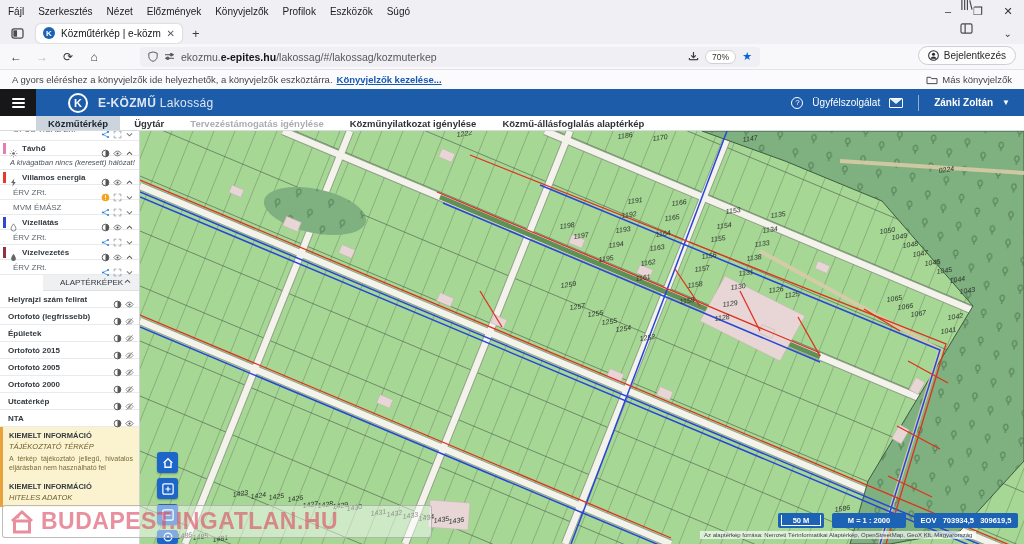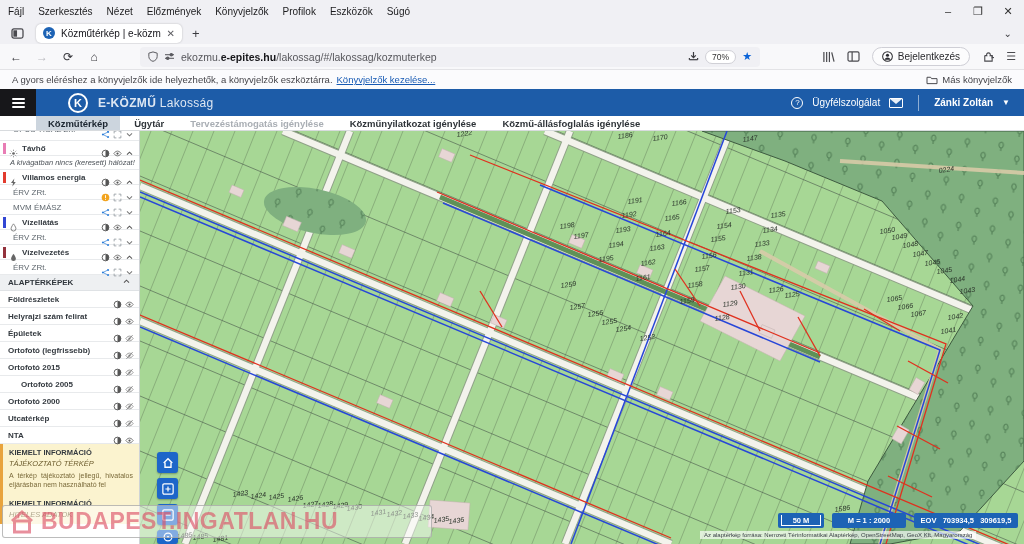--- a/index.html
+++ b/index.html
@@ -28,28 +28,28 @@
   .urlbar { position:absolute; left:0; top:44px; width:1024px; height:26px; background:#f8f8fa;
             display:flex; align-items:center; padding:0 8px; gap:10px; border-bottom:1px solid #e3e3e6; }
   .navbtn { color:#3a3a3f; font-size:12px; width:16px; text-align:center; }
   .navbtn.disabled { color:#b9b9be; }
   .addressfield { display:flex; align-items:center; height:20px; background:#f0f0f4; border-radius:4px;
                   flex:none; width:620px; margin-left:28px; padding:0 8px; gap:6px; font-size:10.5px; color:#3f3f44; }
   .addressfield .url-text { flex:1; white-space:nowrap; overflow:hidden; color:#57575c; }
   .addressfield .url-text b { color:#17171b; font-weight:bold; }
   .zoompill { background:#fff; border:1px solid #d0d0d6; border-radius:9px; font-size:8.5px; padding:1px 6px; color:#333; }
   .star { color:#0a63d8; font-size:11px; }
-  .urlbar .right-icons { margin-left:auto; display:flex; align-items:center; gap:12px; }
+  .urlbar .right-icons { margin-left:auto; display:flex; align-items:center; gap:12px;flex-direction:column; }
   .loginpill { display:flex; align-items:center; gap:5px; border:1px solid #cfcfd6; border-radius:11px;
                height:19px; padding:0 9px; font-size:10px; color:#2a2a2e; background:#fcfcfd; }
   .chrome-icon { color:#4a4a4f; font-size:11px; }
 
   .bookmarksbar { position:absolute; left:0; top:70px; width:1024px; height:19px; background:#fbfbfd;
                   display:flex; align-items:center; padding:0 12px; font-size:9.5px; color:#45454a; gap:4px; }
-  .bookmarksbar a { color:#1659b3; text-decoration:underline; }
+  .bookmarksbar a { color:#1659b3; text-decoration:underline;font-weight:bold; }
   .bookmarksbar .spacer { flex:1; }
 
   
   .appheader { position:absolute; left:0; top:89px; width:1024px; height:27px; background:#1d5ca8;
                display:flex; align-items:center; color:#fff; }
   .appheader .ham-block { width:36px; height:27px; background:#17171a; display:flex; align-items:center; justify-content:center; }
   .hamlines, .hamlines::before, .hamlines::after { display:block; width:13px; height:2px; background:#fff; border-radius:1px; content:""; position:relative; }
   .hamlines::before { position:absolute; top:-4px; }
   .hamlines::after { position:absolute; top:4px; }
   .applogo { width:20px; height:20px; border:2px solid #fff; border-radius:50%; display:flex; align-items:center;
@@ -80,21 +80,21 @@
   .srow .gicon { width:9px; height:9px; margin-left:3px; flex:none; }
   .srow .glabel { font-size:8px; font-weight:bold; color:#33393f; margin-left:4px; flex:1; white-space:nowrap; overflow:hidden; }
   .srow .plabel { font-size:8px; color:#5f676e; margin-left:13px; flex:1; white-space:nowrap; overflow:hidden; }
   .srow .ricons { display:flex; align-items:center; gap:3px; flex:none; }
   .srow .ricons .ic { width:9px; height:9px; display:block; }
   .snote { height:14px; display:flex; align-items:center; border-bottom:1px solid #e8eaec;
            font-size:7.5px; font-style:italic; color:#4c5258; padding-left:10px; }
   .partialrow { height:10px; overflow:hidden; border-bottom:1px solid #e8eaec; display:flex; align-items:flex-start; }
   .partialrow .plabel { margin-top:-6px; }
   .sheader { height:16px; display:flex; align-items:center; background:#eef0f2; border-bottom:1px solid #dfe2e5;
-             font-size:8px; font-weight:bold; color:#30363c; padding:0 8px; }
+             font-size:8px; font-weight:normal; color:#30363c; padding:0 17px;margin-left:43px; }
   .sheader .glabel { flex:1; }
   .brow { height:17px; }
   .infobox { background:#fbf3cf; border-left:3px solid #e8a33d; padding:4px 6px 5px 6px; }
   .infobox .ib-title { font-size:7.5px; font-weight:bold; color:#33393f; }
   .infobox .ib-sub { font-size:7.5px; font-style:italic; color:#6d5d2e; margin-top:2px; }
   .infobox .ib-body { font-size:7px; color:#7a6a3a; margin-top:3px; line-height:1.35; text-align:justify; }
 
   .collapse-tab { position:absolute; left:140px; top:193px; width:11px; height:27px; background:#1d66c9;
                   border-radius:0 5px 5px 0; color:#fff; font-size:9px; display:flex; align-items:center; justify-content:center; }
 
@@ -235,21 +235,21 @@
       <span style="font-weight:bold">Zánki Zoltán</span>
       <span class="chev">▼</span>
     </div>
   </div>
 
   <div class="appnav" id="app-nav">
       <div class="nav-tab active">Közműtérkép</div>
       <div class="nav-tab">Ügytár</div>
       <div class="nav-tab disabled">Tervezéstámogatás igénylése</div>
       <div class="nav-tab">Közműnyilatkozat igénylése</div>
-      <div class="nav-tab">Közmű-állásfoglalás igénylése</div>
+      <div class="nav-tab">Közmű-állásfoglalás alaptérkép</div>
     </div>
 
   <div class="content">
 
     <aside class="sidebar" id="sidebar">
         <div class="srow partialrow">
           <span class="plabel">OPUS TIGÁZ Zrt.</span>
           <span class="ricons" style="margin-top: -6px;">
             <span class="ic "><svg viewBox="0 0 16 16" width="9" height="9">
                 <circle cx="3.5" cy="8" r="1.9" fill="#2e7fd9"></circle>
@@ -416,61 +416,48 @@
               </svg></span>
           </span>
         </div>
         <div class="sheader">
           <span class="glabel">ALAPTÉRKÉPEK</span>
           <span class="ic "><svg viewBox="0 0 16 16" width="9" height="9">
               <path d="M3.5 10l4.5-4.5L12.5 10" fill="none" stroke="#555" stroke-width="1.8"></path>
             </svg></span>
         </div>
         <div class="srow brow">
-          <span class="glabel" style="margin-left: 8px;">Földrészletek</span>
+          <span class="glabel" style="margin-left: 8px;">Helyrajzi szám felirat</span>
           <span class="ricons">
             <span class="ic "><svg viewBox="0 0 16 16" width="9" height="9">
                 <circle cx="8" cy="8" r="6" fill="none" stroke="#555" stroke-width="1.6"></circle>
                 <path d="M8 2a6 6 0 0 1 0 12z" fill="#555"></path>
               </svg></span>
             <span class="ic "><svg viewBox="0 0 16 16" width="9" height="9">
                 <path d="M1.5 8s2.6-4.3 6.5-4.3S14.5 8 14.5 8 11.9 12.3 8 12.3 1.5 8 1.5 8z" fill="none" stroke="#555" stroke-width="1.3"></path>
                 <circle cx="8" cy="8" r="2" fill="#555"></circle>
               </svg></span>
           </span>
         </div>
         <div class="srow brow">
-          <span class="glabel" style="margin-left: 8px;">Helyrajzi szám felirat</span>
-          <span class="ricons">
-            <span class="ic "><svg viewBox="0 0 16 16" width="9" height="9">
-                <circle cx="8" cy="8" r="6" fill="none" stroke="#555" stroke-width="1.6"></circle>
-                <path d="M8 2a6 6 0 0 1 0 12z" fill="#555"></path>
-              </svg></span>
-            <span class="ic "><svg viewBox="0 0 16 16" width="9" height="9">
-                <path d="M1.5 8s2.6-4.3 6.5-4.3S14.5 8 14.5 8 11.9 12.3 8 12.3 1.5 8 1.5 8z" fill="none" stroke="#555" stroke-width="1.3"></path>
-                <circle cx="8" cy="8" r="2" fill="#555"></circle>
-              </svg></span>
-          </span>
-        </div>
-        <div class="srow brow">
-          <span class="glabel" style="margin-left: 8px;">Épületek</span>
+          <span class="glabel" style="margin-left: 8px;">Ortofotó (legfrissebb)</span>
           <span class="ricons">
             <span class="ic "><svg viewBox="0 0 16 16" width="9" height="9">
                 <circle cx="8" cy="8" r="6" fill="none" stroke="#555" stroke-width="1.6"></circle>
                 <path d="M8 2a6 6 0 0 1 0 12z" fill="#555"></path>
               </svg></span>
             <span class="ic "><svg viewBox="0 0 16 16" width="9" height="9">
                 <path d="M1.5 8s2.6-4.3 6.5-4.3S14.5 8 14.5 8 11.9 12.3 8 12.3 1.5 8 1.5 8z" fill="none" stroke="#777" stroke-width="1.2"></path>
                 <circle cx="8" cy="8" r="2" fill="#777"></circle>
                 <line x1="2.5" y1="14" x2="13.5" y2="2" stroke="#777" stroke-width="1.4"></line>
               </svg></span>
           </span>
         </div>
         <div class="srow brow">
-          <span class="glabel" style="margin-left: 8px;">Ortofotó (legfrissebb)</span>
+          <span class="glabel" style="margin-left: 8px;">Épületek</span>
           <span class="ricons">
             <span class="ic "><svg viewBox="0 0 16 16" width="9" height="9">
                 <circle cx="8" cy="8" r="6" fill="none" stroke="#555" stroke-width="1.6"></circle>
                 <path d="M8 2a6 6 0 0 1 0 12z" fill="#555"></path>
               </svg></span>
             <span class="ic "><svg viewBox="0 0 16 16" width="9" height="9">
                 <path d="M1.5 8s2.6-4.3 6.5-4.3S14.5 8 14.5 8 11.9 12.3 8 12.3 1.5 8 1.5 8z" fill="none" stroke="#777" stroke-width="1.2"></path>
                 <circle cx="8" cy="8" r="2" fill="#777"></circle>
                 <line x1="2.5" y1="14" x2="13.5" y2="2" stroke="#777" stroke-width="1.4"></line>
               </svg></span>
@@ -484,21 +471,21 @@
                 <path d="M8 2a6 6 0 0 1 0 12z" fill="#555"></path>
               </svg></span>
             <span class="ic "><svg viewBox="0 0 16 16" width="9" height="9">
                 <path d="M1.5 8s2.6-4.3 6.5-4.3S14.5 8 14.5 8 11.9 12.3 8 12.3 1.5 8 1.5 8z" fill="none" stroke="#777" stroke-width="1.2"></path>
                 <circle cx="8" cy="8" r="2" fill="#777"></circle>
                 <line x1="2.5" y1="14" x2="13.5" y2="2" stroke="#777" stroke-width="1.4"></line>
               </svg></span>
           </span>
         </div>
         <div class="srow brow">
-          <span class="glabel" style="margin-left: 21px;">Ortofotó 2005</span>
+          <span class="glabel" style="margin-left: 8px;">Ortofotó 2005</span>
           <span class="ricons">
             <span class="ic "><svg viewBox="0 0 16 16" width="9" height="9">
                 <circle cx="8" cy="8" r="6" fill="none" stroke="#555" stroke-width="1.6"></circle>
                 <path d="M8 2a6 6 0 0 1 0 12z" fill="#555"></path>
               </svg></span>
             <span class="ic "><svg viewBox="0 0 16 16" width="9" height="9">
                 <path d="M1.5 8s2.6-4.3 6.5-4.3S14.5 8 14.5 8 11.9 12.3 8 12.3 1.5 8 1.5 8z" fill="none" stroke="#777" stroke-width="1.2"></path>
                 <circle cx="8" cy="8" r="2" fill="#777"></circle>
                 <line x1="2.5" y1="14" x2="13.5" y2="2" stroke="#777" stroke-width="1.4"></line>
               </svg></span>

